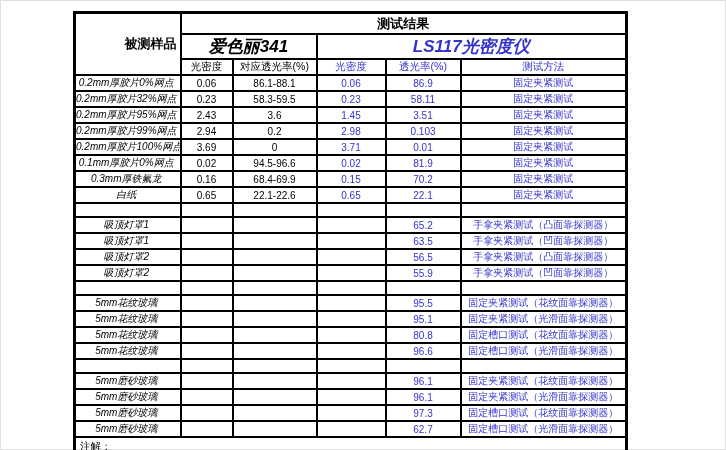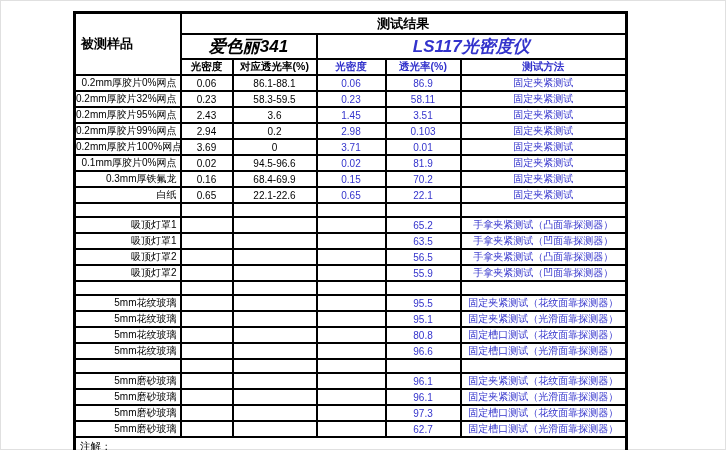--- a/index.html
+++ b/index.html
@@ -20,25 +20,25 @@
   th,td{
     border:2px solid #000;
     padding:0 3px;
     overflow:hidden;white-space:nowrap;
     color:#000;
     text-align:center;
     vertical-align:middle;
   }
   tr.h1 th{height:19px;font-size:13px;font-weight:bold;margin-left:19px;}
   tr.h2 th{height:16px;font-size:17px;font-weight:bold;font-style:italic;}
-  tr.h3 th{height:12px;font-size:10.5px;font-weight:bold;}
-  th.sample-h{text-align:left;padding-left:5px;font-size:11.5px;}
+  tr.h3 th{height:12px;font-size:10.5px;font-weight:normal;}
+  th.sample-h{text-align:right;padding-left:5px;font-size:11.5px;}
   tbody tr{height:14px;}
   tbody td{font-size:10px;}
-  tbody td.c0{text-align:right;padding-left:0;}
+  tbody td.c0{text-align:center;padding-left:0;font-style:italic;}
   .blue{color:#3333cc;}
   tfoot td.notes-cell{
     height:56px;vertical-align:top;text-align:left;
     padding:2px 4px;font-size:10.5px;line-height:13px;
     white-space:normal;
   }
   .note-line{white-space:nowrap;font-family:Liberation Serif, serif;}
 </style>
 </head>
 <body>

